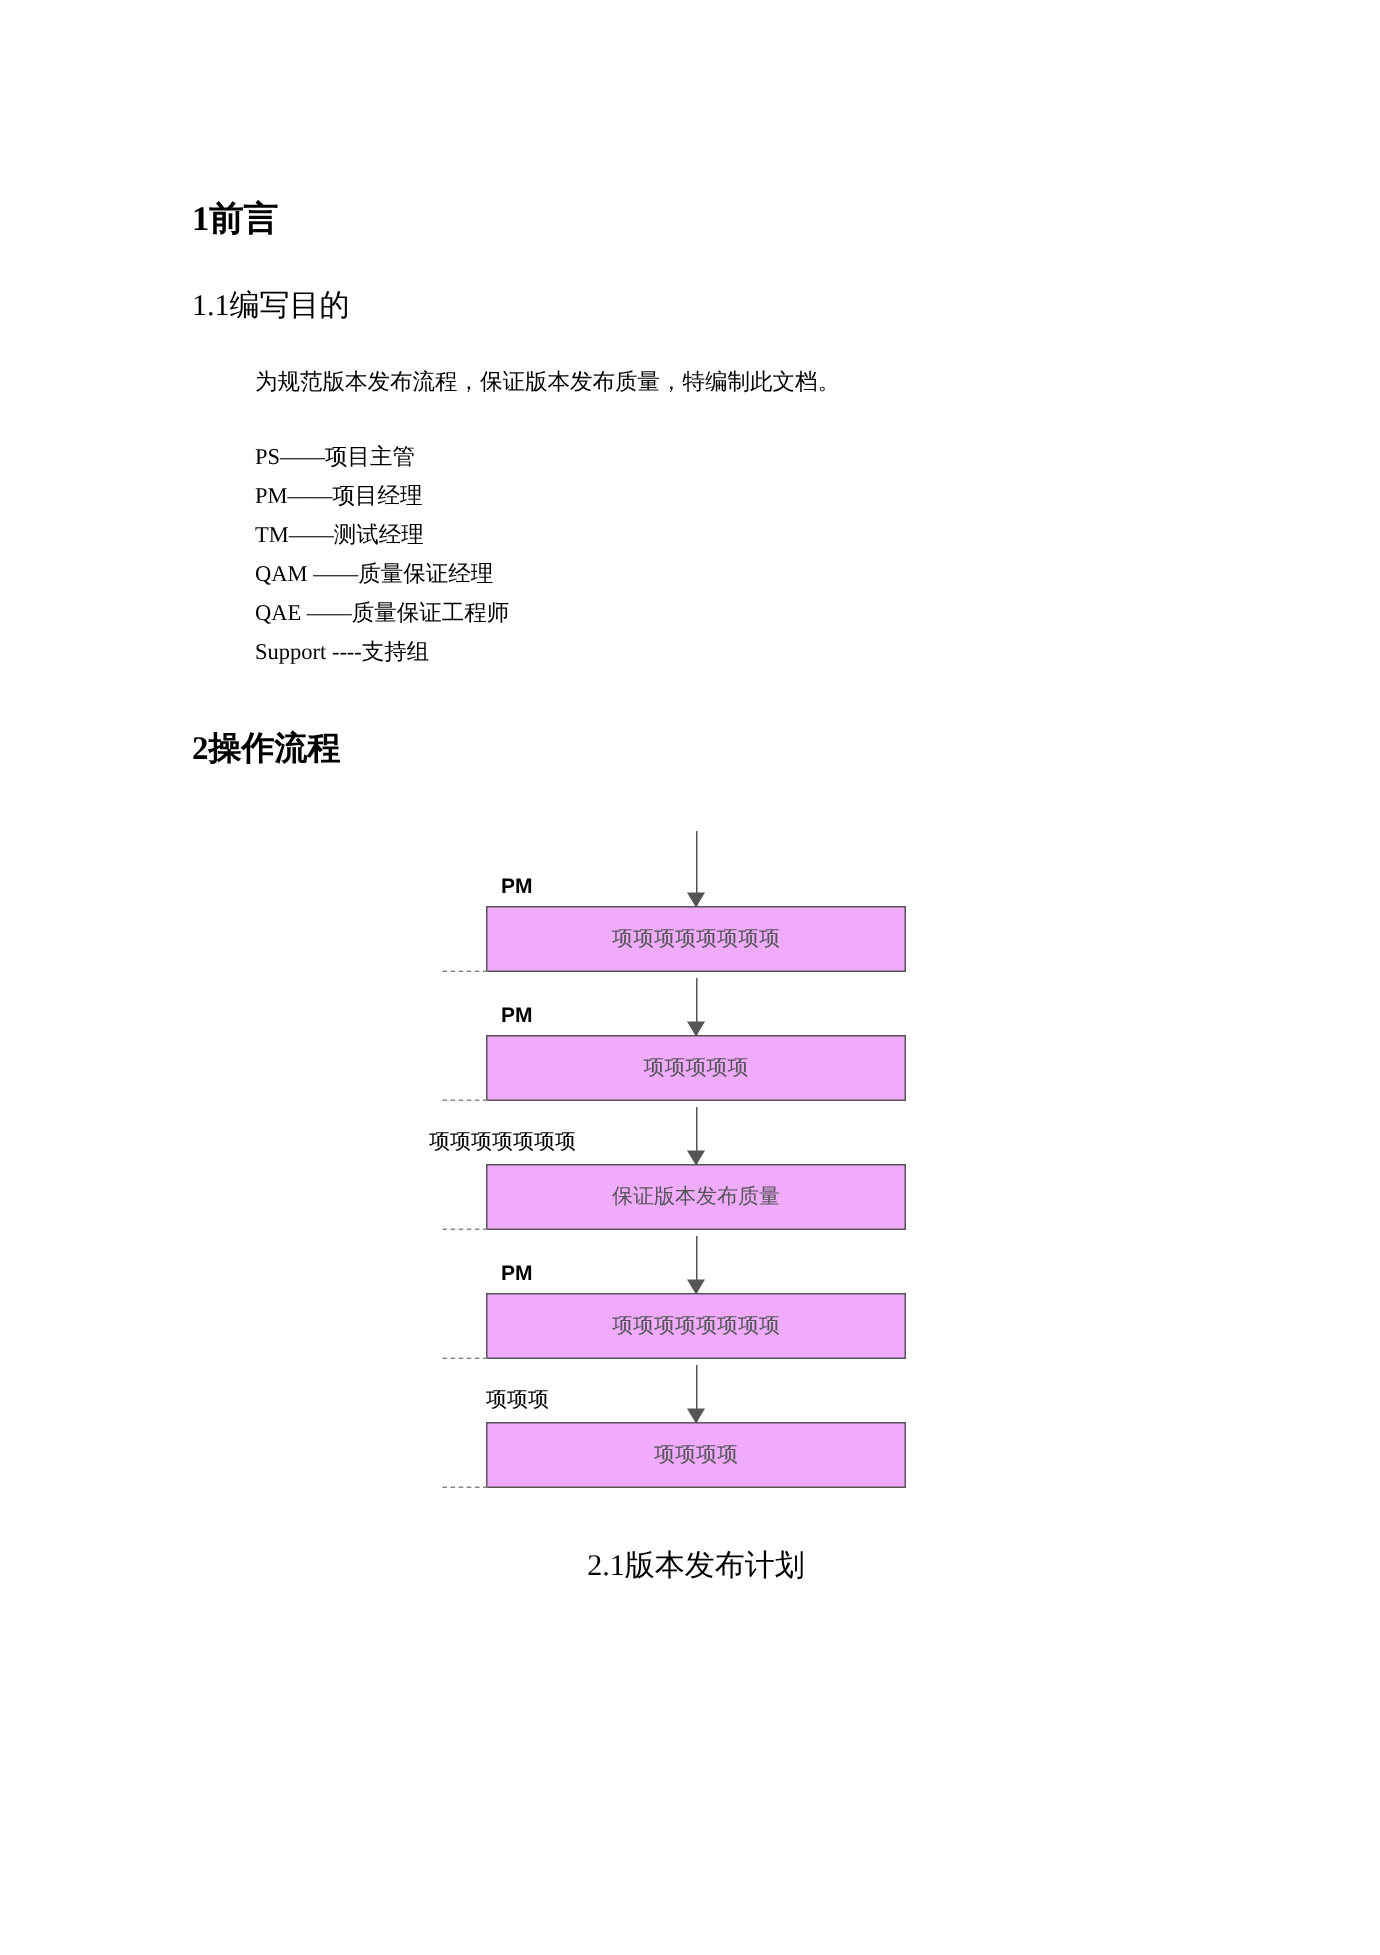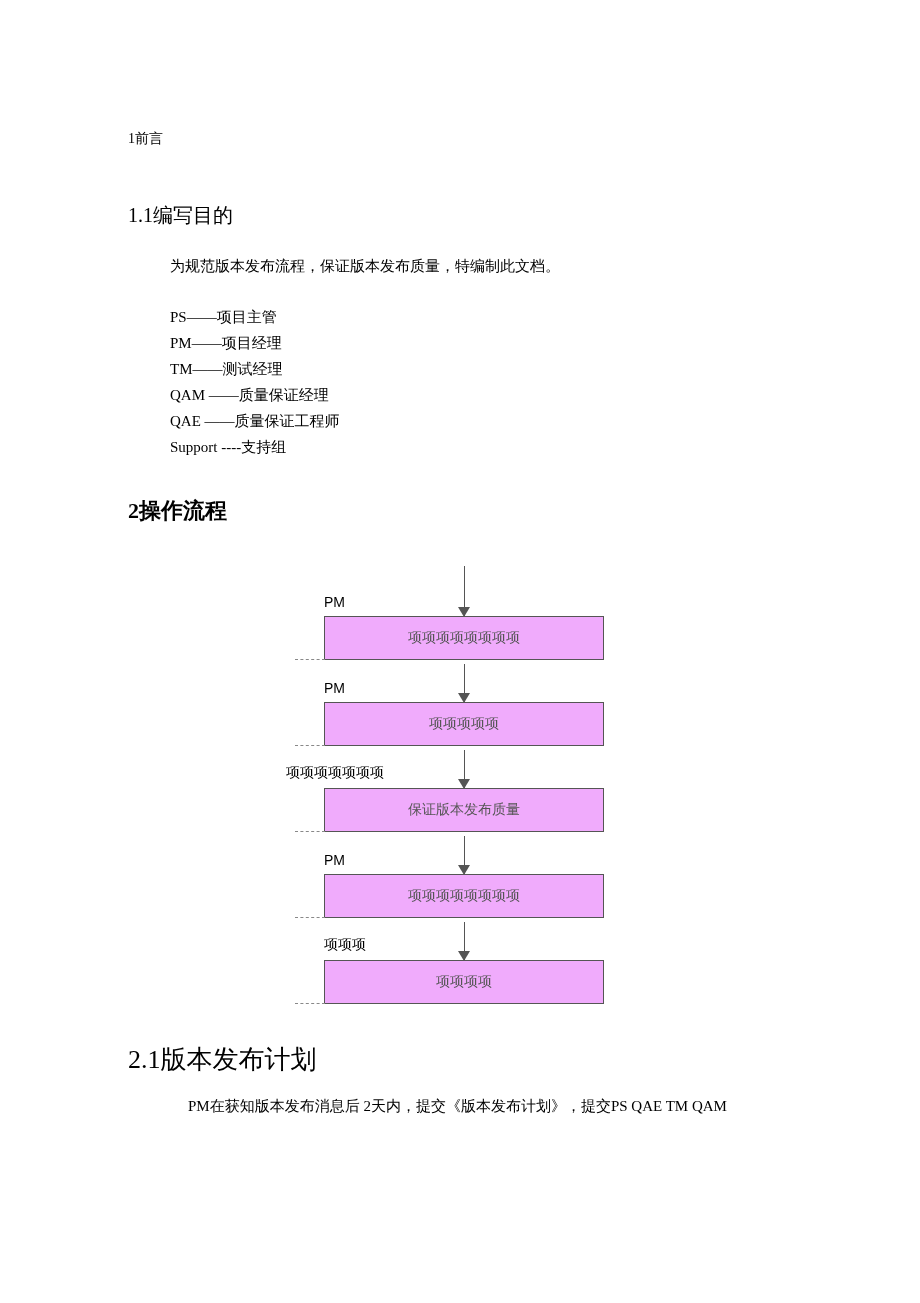--- a/index.html
+++ b/index.html
@@ -5,33 +5,34 @@
   html,body{margin:0;padding:0;background:#fff;}
   body{
     width:920px;
     font-family:"SimSun","宋体",serif;
     color:#000;
   }
   .page{
     padding:130px 120px 60px 128px;
   }
   .h1{
-    font-size:14px;
-    margin:0 0 54px 0;
-    font-weight:normal;
+    font-size:23px;
+    margin:0 0 29px 0;
+    font-weight:bold;
   }
   .h2{
     font-size:20px;
     margin:0 0 28px 0;
     font-weight:normal;
   }
   .h2b{
-    font-size:26px;
+    font-size:20px;
     margin:38px 0 20px 0;
     font-weight:normal;
+    text-align:center;
   }
   .para{
     font-size:15px;
     margin:0 0 28px 42px;
   }
   .abbr-list{
     margin:0 0 36px 42px;
     font-size:15px;
     line-height:26px;
   }
@@ -72,24 +73,24 @@
     left:50%;
     bottom:-1px;
     transform:translateX(-50%);
     width:0;height:0;
     border-left:6px solid transparent;
     border-right:6px solid transparent;
     border-top:10px solid #555;
   }
   .role-label{
     position:absolute;
-    left:0;
+    left:10px;
     bottom:6px;
     font-family:"Arial","Helvetica",sans-serif;
-    font-weight:normal;
+    font-weight:bold;
     font-size:14px;
     color:#000;
   }
   .role-label.cn{
     font-family:"SimSun","宋体",serif;
     font-weight:normal;
     font-size:14px;
     left:-38px;
   }
   .role-label.cn3{
@@ -200,15 +201,14 @@
         </div>
         <div class="box">
           <span>项项项项</span>
           <div class="tick"></div>
         </div>
       </div>
     </div>
   </div>
 
   <div class="h2b">2.1版本发布计划</div>
-  <p class="para21">PM在获知版本发布消息后 2天内，提交《版本发布计划》，提交PS QAE TM QAM</p>
 
 </div>
 
 </body></html>

